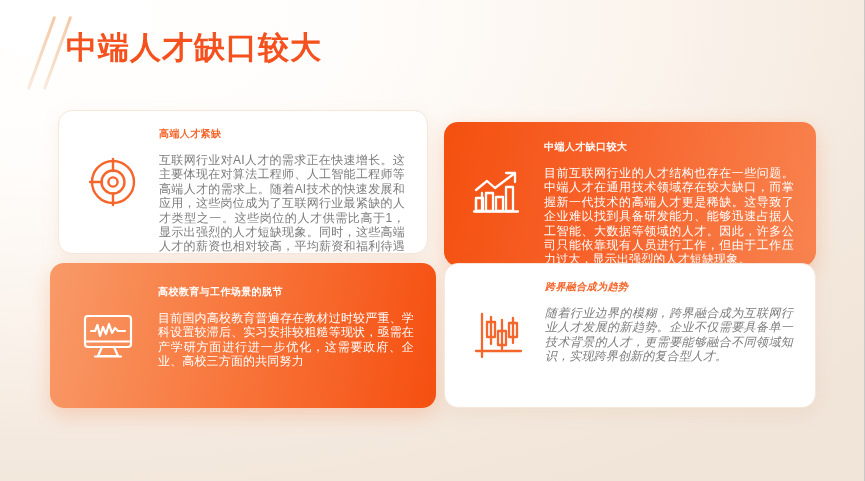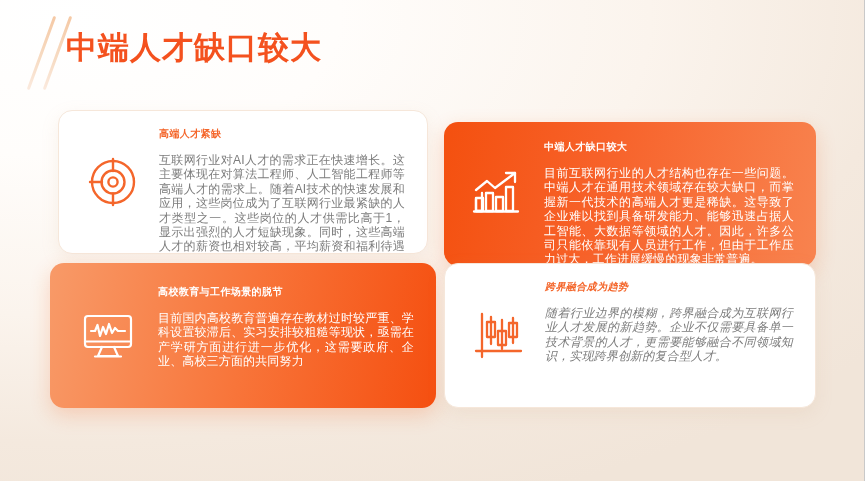--- a/index.html
+++ b/index.html
@@ -163,21 +163,21 @@
         <path d="M5,31 L5,43 L11,43 L11,25 L11,25"></path>
         <rect x="5" y="30" width="7" height="13"></rect>
         <rect x="15" y="25" width="7" height="18"></rect>
         <rect x="25" y="29" width="7" height="14"></rect>
         <rect x="35" y="19" width="7" height="24"></rect>
         <line x1="3" y1="43.5" x2="47" y2="43.5"></line>
       </svg>
     </div>
     <div class="card-body">
       <div class="card-title">中端人才缺口较大</div>
-      <div class="card-text">目前互联网行业的人才结构也存在一些问题。中端人才在通用技术领域存在较大缺口，而掌握新一代技术的高端人才更是稀缺。这导致了企业难以找到具备研发能力、能够迅速占据人工智能、大数据等领域的人才。因此，许多公司只能依靠现有人员进行工作，但由于工作压力过大，工作进展缓慢的现象非常普遍。</div>
+      <div class="card-text">目前互联网行业的人才结构也存在一些问题。中端人才在通用技术领域存在较大缺口，而掌握新一代技术的高端人才更是稀缺。这导致了企业难以找到具备研发能力、能够迅速占据人工智能、大数据等领域的人才。因此，许多公司只能依靠现有人员进行工作，但由于工作压力过大，显示出强烈的人才短缺现象。</div>
     </div>
   </div>
 
   <div class="card c3">
     <div class="card-icon">
       <svg class="icon-svg" width="56" height="50" viewBox="0 0 56 50" fill="none" stroke="#ffffff" stroke-width="2.2" stroke-linecap="round" stroke-linejoin="round">
         <rect x="5" y="5" width="46" height="31" rx="3"></rect>
         <line x1="5" y1="30.5" x2="51" y2="30.5"></line>
         <polyline points="11,20 15,20 17.5,14 20,25 23,16 26,23 29,13 32,22 35,17 38,20 45,20"></polyline>
         <polyline points="22,36 18,45 38,45 34,36"></polyline>

